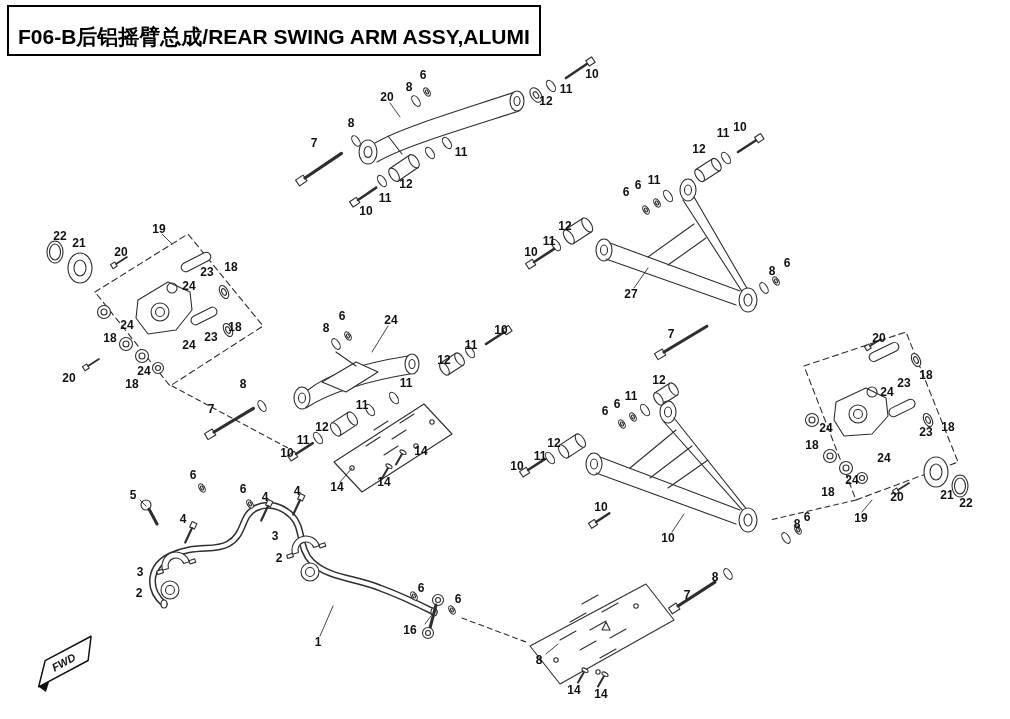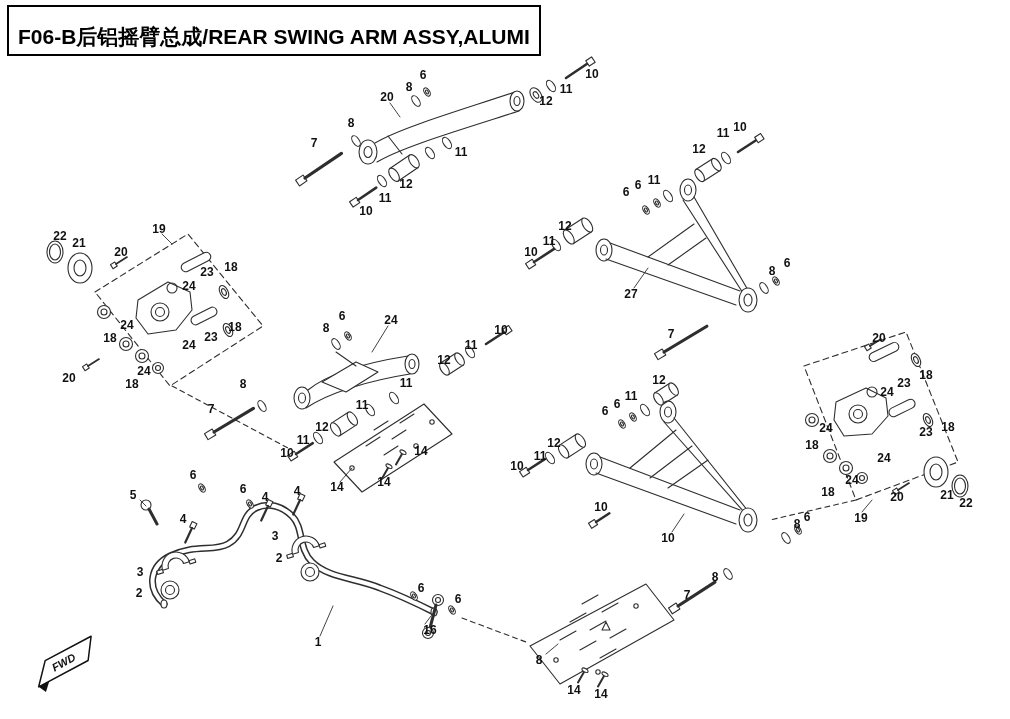--- a/index.html
+++ b/index.html
@@ -569,21 +569,21 @@
       <span class="callout" style="left: 243px; top: 489px;">6</span>
       <span class="callout" style="left: 265px; top: 497px;">4</span>
       <span class="callout" style="left: 297px; top: 491px;">4</span>
       <span class="callout" style="left: 183px; top: 519px;">4</span>
       <span class="callout" style="left: 275px; top: 536px;">3</span>
       <span class="callout" style="left: 279px; top: 558px;">2</span>
       <span class="callout" style="left: 140px; top: 572px;">3</span>
       <span class="callout" style="left: 139px; top: 593px;">2</span>
       <span class="callout" style="left: 318px; top: 642px;">1</span>
       <span class="callout" style="left: 421px; top: 588px;">6</span>
-      <span class="callout" style="left: 430px; top: 630px;">16</span>
+      <span class="callout" style="left: 410px; top: 630px;">16</span>
       <span class="callout" style="left: 458px; top: 599px;">6</span>
       <span class="callout" style="left: 554px; top: 443px;">12</span>
       <span class="callout" style="left: 540px; top: 456px;">11</span>
       <span class="callout" style="left: 517px; top: 466px;">10</span>
       <span class="callout" style="left: 659px; top: 380px;">12</span>
       <span class="callout" style="left: 631px; top: 396px;">11</span>
       <span class="callout" style="left: 617px; top: 404px;">6</span>
       <span class="callout" style="left: 605px; top: 411px;">6</span>
       <span class="callout" style="left: 668px; top: 538px;">10</span>
       <span class="callout" style="left: 601px; top: 507px;">10</span>

